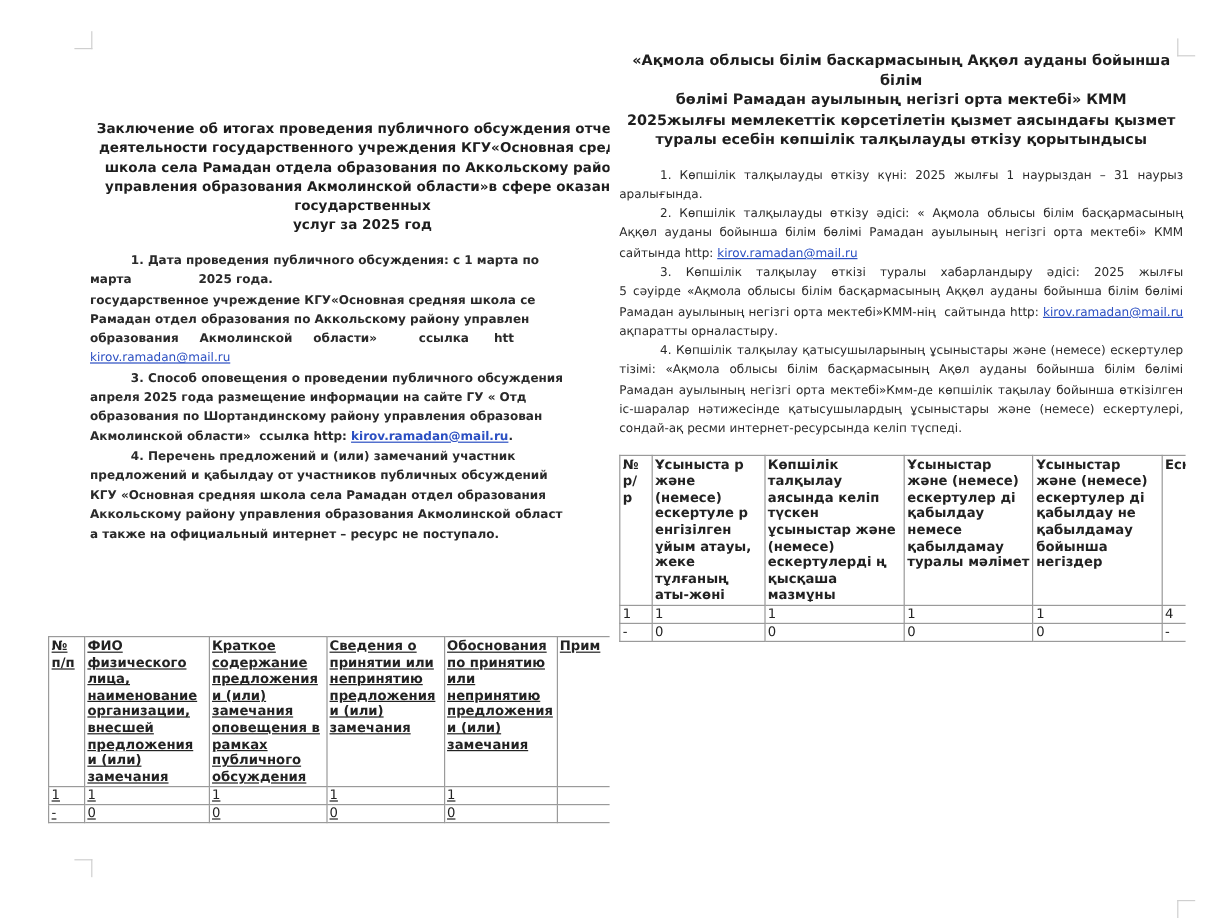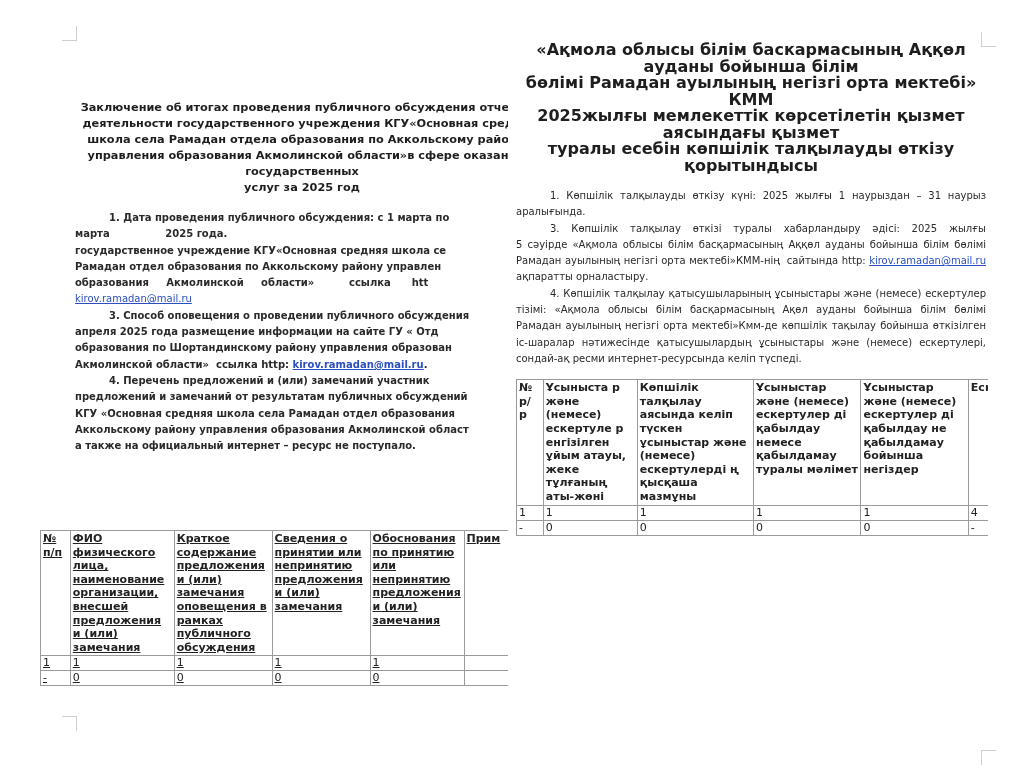--- a/index.html
+++ b/index.html
@@ -13,21 +13,21 @@
     .c-bl { left: 62px; top: 716px; border-right-width: 1px; border-top-width: 1px; }
     .c-br { left: 981px; top: 750px; border-left-width: 1px; border-top-width: 1px; }
 
     .page { position: absolute; overflow: hidden; }
     .page-left { left: 40px; top: 100px; width: 468px; height: 590px; }
     .page-right { left: 514px; top: 42px; width: 474px; height: 570px; }
 
     .title { font-weight: bold; text-align: center; font-size: 11.3px; line-height: 16px; color: #1e1e1e; }
     .page-left .title { padding: 0 0 0 32px; width: 460px; white-space: nowrap; }
     .page-left .title div { white-space: nowrap; }
-    .page-right .title { font-size: 16px; line-height: 16.5px; }
+    .page-right .title { font-size: 12px; line-height: 16.5px; }
 
     .para { font-size: 10px; line-height: 16.3px; text-align: justify; margin: 0; }
     .para .indent { display: inline-block; width: 34px; }
     .link { color: #2b4fc2; text-decoration: underline; }
     .nowrap-line { white-space: nowrap; font-weight: bold; }
 
     .body-left { margin-top: 14px; padding-left: 35px; width: 470px; }
     .body-right { margin-top: 14px; padding: 0 2px; }
 
     table.grid { border-collapse: collapse; font-size: 11px; line-height: 13.6px; color: #222; }
@@ -67,21 +67,21 @@
       <div class="para"><span class="link">kirov.ramadan@mail.ru</span></div>
     </div>
     <div>
       <div class="para nowrap-line"><span class="indent"></span><span>3. Способ оповещения о проведении публичного обсуждения</span></div>
       <div class="para nowrap-line">апреля 2025 года размещение информации на сайте ГУ « Отд</div>
       <div class="para nowrap-line">образования по Шортандинскому району управления образован</div>
       <div class="para nowrap-line" style="white-space:pre"><span>Акмолинской области»  ссылка http: </span><span class="link">kirov.ramadan@mail.ru</span><span>.</span></div>
     </div>
     <div>
       <div class="para nowrap-line"><span class="indent"></span><span>4. Перечень предложений и (или) замечаний участник</span></div>
-      <div class="para nowrap-line">предложений и замечаний от результатам публичных обсуждений</div>
+      <div class="para nowrap-line">предложений и қабылдау от участников публичных обсуждений</div>
       <div class="para nowrap-line">КГУ «Основная средняя школа села Рамадан отдел образования</div>
       <div class="para nowrap-line">Аккольскому району управления образования Акмолинской област</div>
       <div class="para nowrap-line">а также на официальный интернет – ресурс не поступало.</div>
     </div>
   </div>
 
   <table class="grid grid-left">
     <colgroup>
       <col style="width:30px">
         <col style="width:104px">
@@ -124,20 +124,21 @@
 <div class="page page-right">
   <div class="title">
     <div>«Ақмола облысы білім баскармасының Аққөл ауданы бойынша білім</div>
     <div>бөлімі Рамадан ауылының негізгі орта мектебі» КММ</div>
     <div>2025жылғы мемлекеттік көрсетілетін қызмет аясындағы қызмет</div>
     <div>туралы есебін көпшілік талқылауды өткізу қорытындысы</div>
   </div>
 
   <div class="body-right">
     <p class="para"><span class="indent"></span><span>1. Көпшілік талқылауды өткізу күні: 2025 жылғы 1 наурыздан – 31 наурыз аралығында.</span></p>
+    <p class="para"><span class="indent"></span><span>2. Көпшілік талқылауды өткізу әдісі: « Ақмола облысы білім басқармасының Аққөл ауданы бойынша білім бөлімі Рамадан ауылының негізгі орта мектебі» КММ сайтында http:</span> <span class="link">kirov.ramadan@mail.ru</span></p>
     <p class="para" style="white-space:pre-wrap"><span class="indent"></span><span>3. Көпшілік талқылау өткізі туралы хабарландыру әдісі: 2025 жылғы                    5 сәуірде «Ақмола облысы білім басқармасының Аққөл ауданы бойынша білім бөлімі Рамадан ауылының негізгі орта мектебі»КММ-нің  сайтында http: </span><span class="link">kirov.ramadan@mail.ru</span><span> ақпаратты орналастыру.</span></p>
     <p class="para"><span class="indent"></span><span>4. Көпшілік талқылау қатысушыларының ұсыныстары және (немесе) ескертулер тізімі: «Ақмола облысы білім басқармасының Ақөл ауданы бойынша білім бөлімі Рамадан ауылының негізгі орта мектебі»Кмм-де көпшілік тақылау бойынша өткізілген іс-шаралар нәтижесінде қатысушылардың ұсыныстары және (немесе) ескертулері, сондай-ақ ресми интернет-ресурсында келіп түспеді.</span></p>
 
     <table class="grid grid-right">
       <colgroup>
         <col style="width:24px">
           <col style="width:84px">
           <col style="width:104px">
           <col style="width:96px">
           <col style="width:96px">

